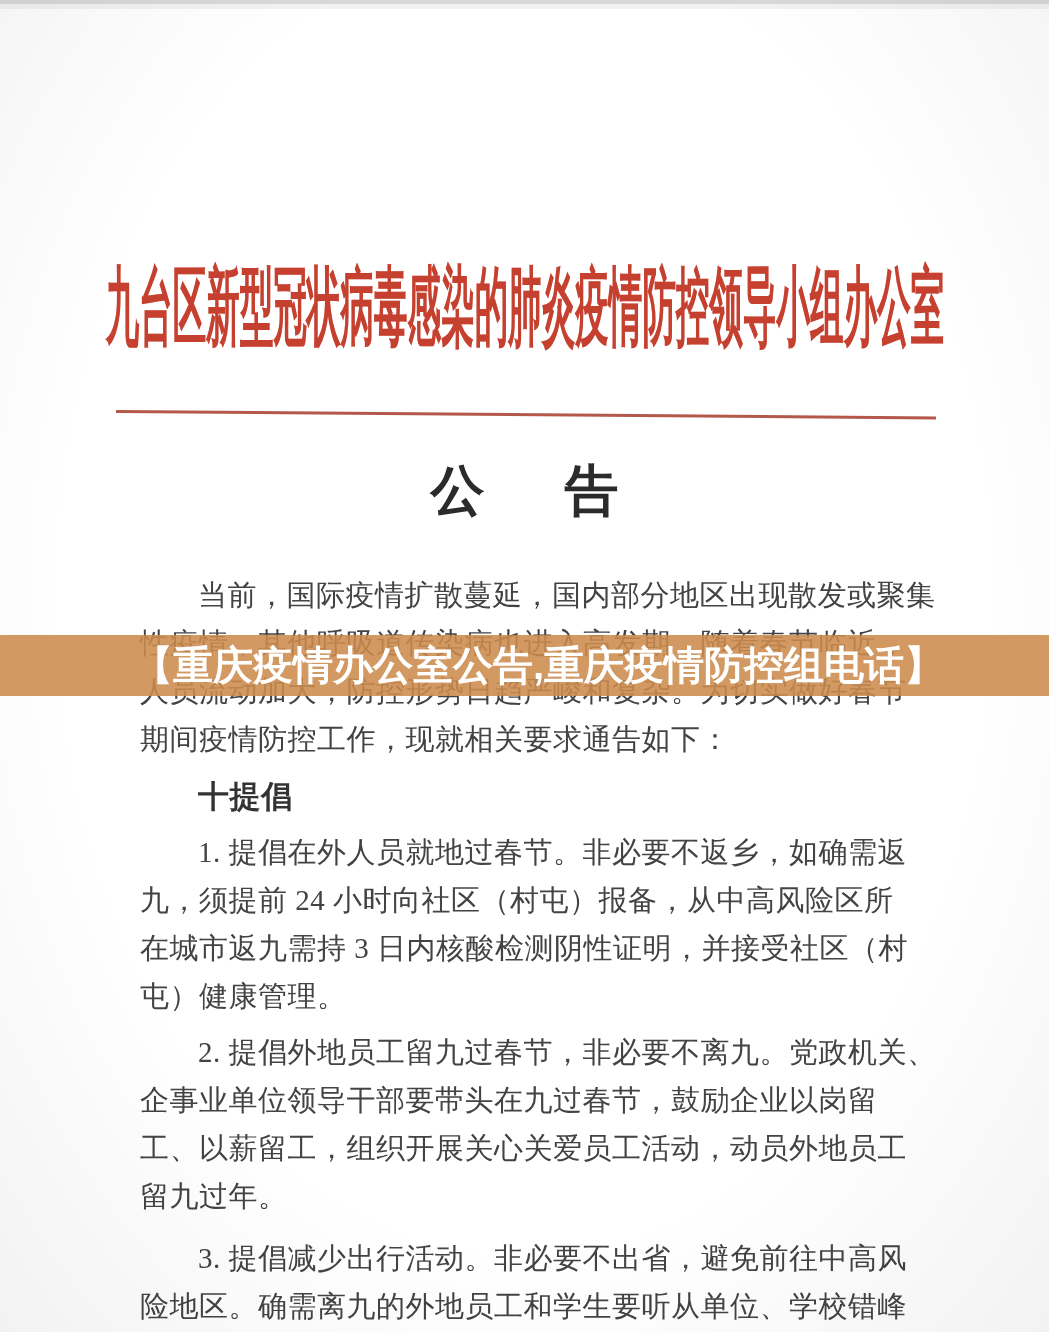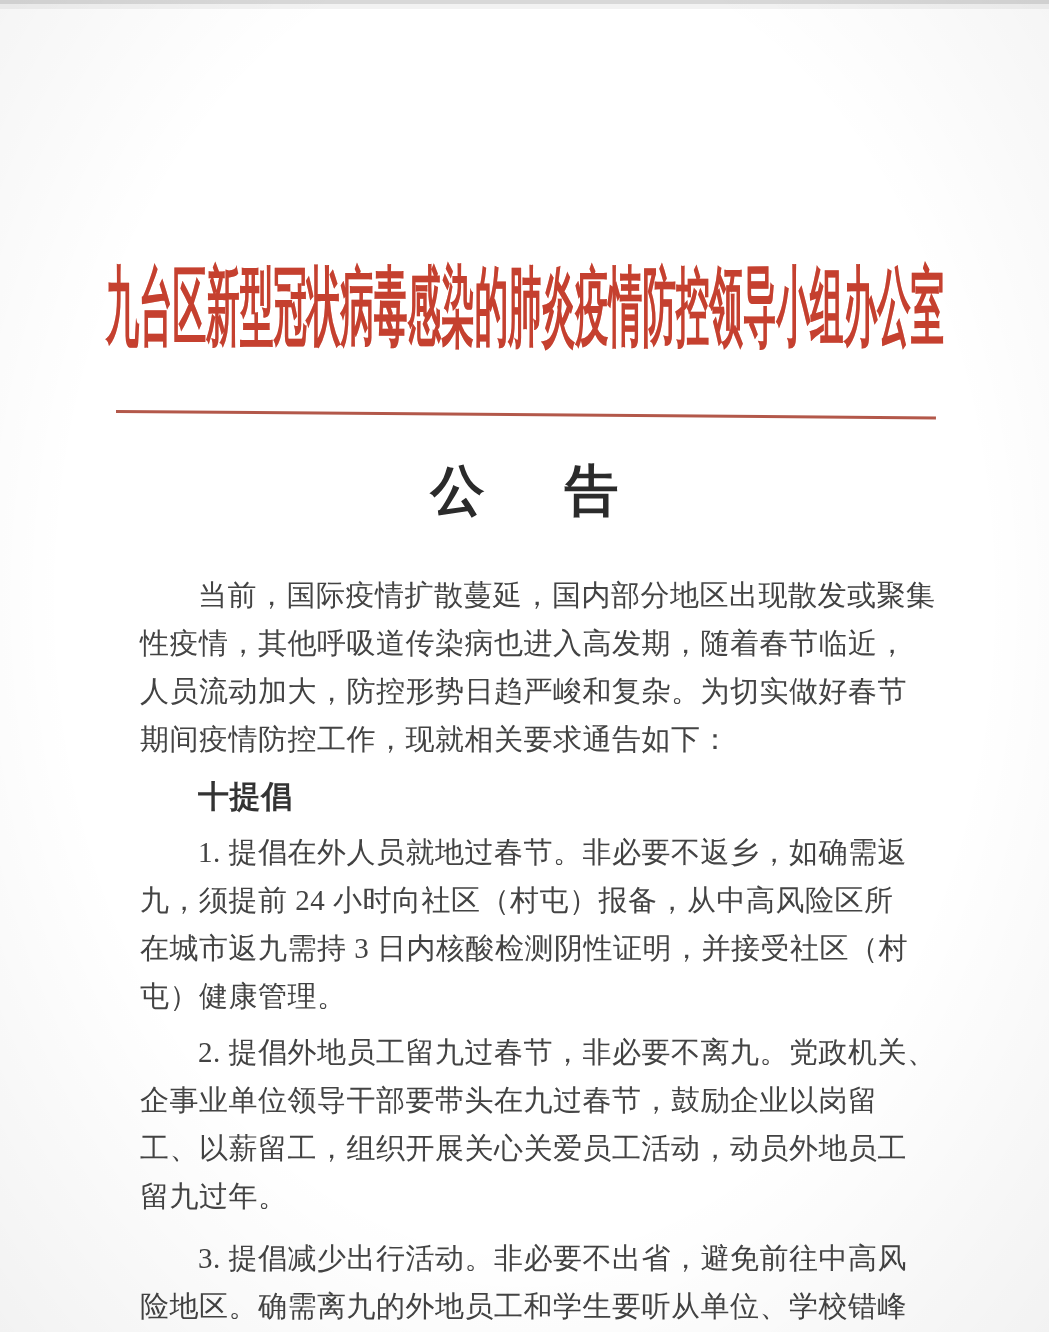--- a/index.html
+++ b/index.html
@@ -172,13 +172,16 @@
 
     <div class="line indent item-start-2">2. 提倡外地员工留九过春节，非必要不离九。党政机关、</div>
     <div class="line">企事业单位领导干部要带头在九过春节，鼓励企业以岗留</div>
     <div class="line">工、以薪留工，组织开展关心关爱员工活动，动员外地员工</div>
     <div class="line">留九过年。</div>
 
     <div class="line indent item-start-3">3. 提倡减少出行活动。非必要不出省，避免前往中高风</div>
     <div class="line">险地区。确需离九的外地员工和学生要听从单位、学校错峰</div>
   </div>
 
+  <div class="overlay-banner">
+    <span class="banner-text">【重庆疫情办公室公告,重庆疫情防控组电话】</span>
+  </div>
 </div>
 
 </body></html>

